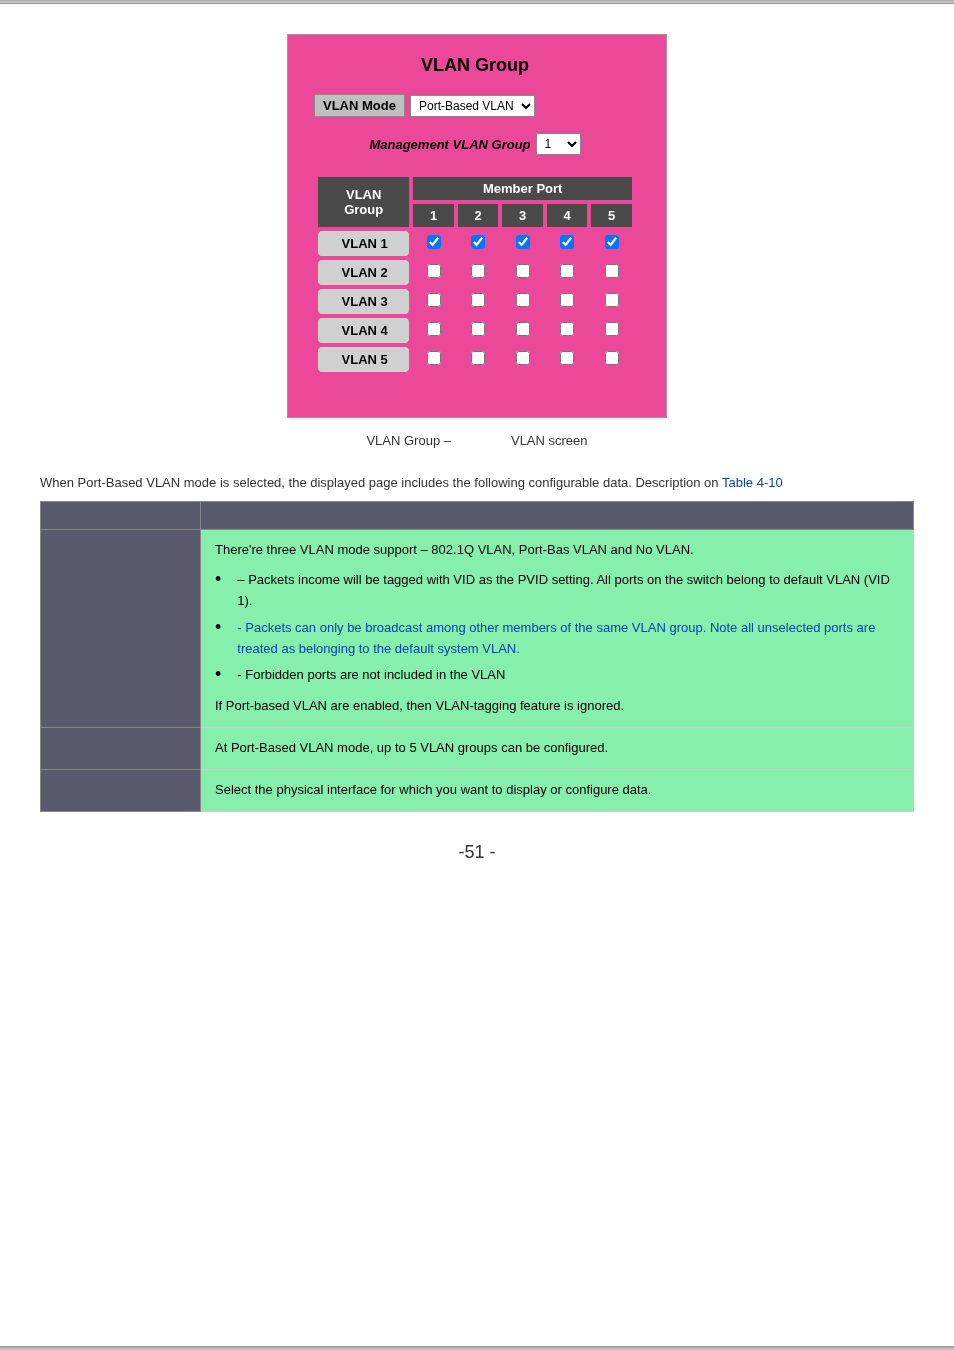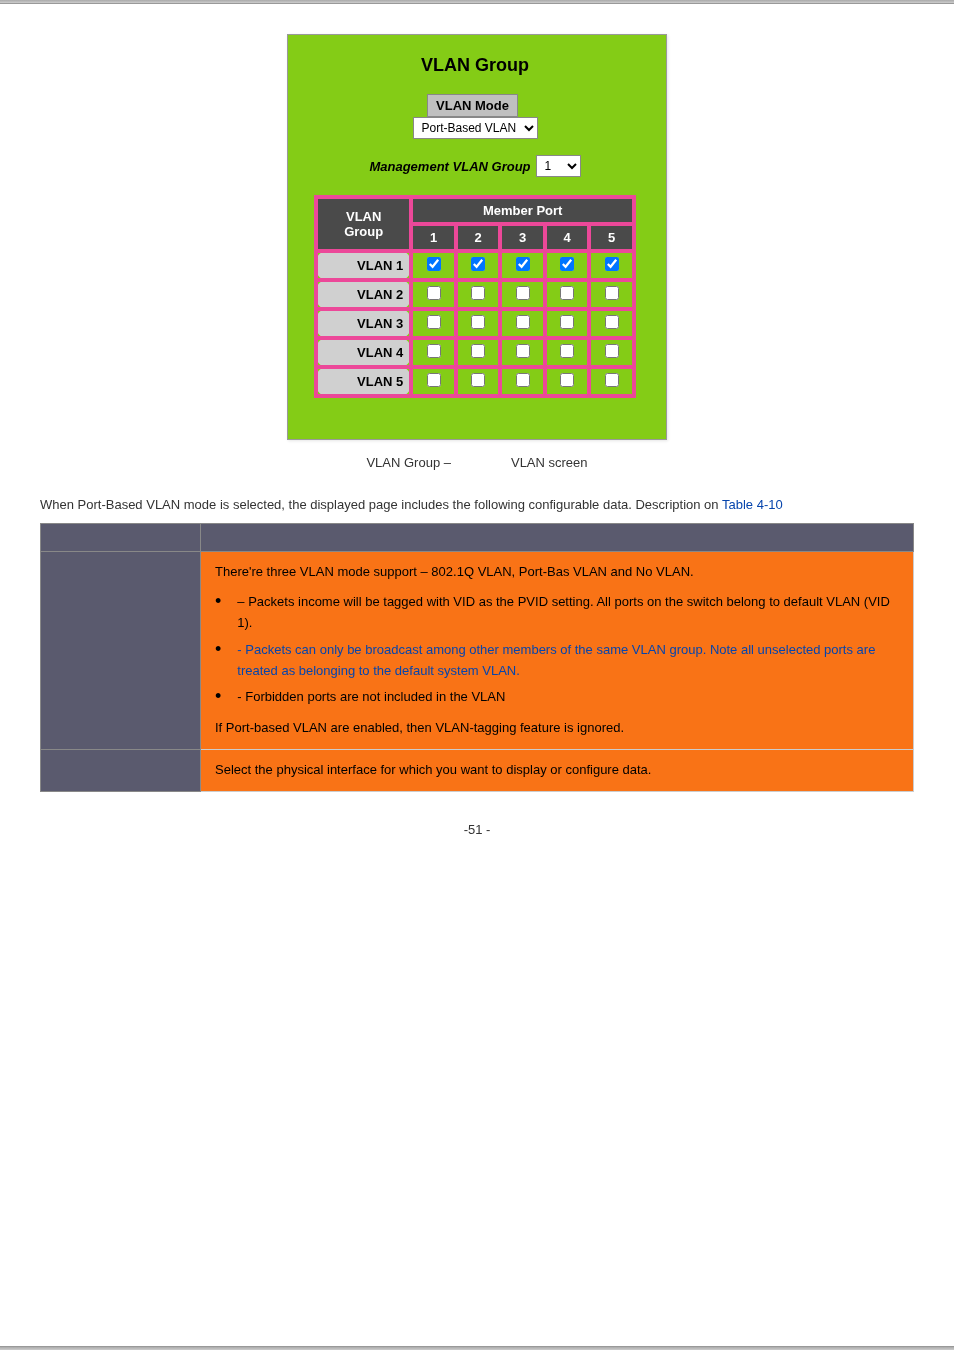--- a/index.html
+++ b/index.html
@@ -36,40 +36,38 @@
     
     .vlan-panel-wrapper {
       display: flex;
       flex-direction: column;
       align-items: center;
       margin-bottom: 15px;
     }
 
     .vlan-panel {
       border: 1px solid #999;
-      background: #84cc16;
+      background: #ec4899;
       padding: 20px 30px 25px 26px;
       width: 380px;
       box-shadow: 1px 1px 3px rgba(0,0,0,0.1);
     }
 
     .vlan-panel-title {
       text-align: center;
       font-size: 18px;
       font-weight: bold;
       margin-bottom: 18px;
       color: #000;
     }
 
     .vlan-mode-row {
       display: flex;
       align-items: center;
-      justify-content: center;
       margin-bottom: 16px;
-      flex-direction: column;
     }
 
     .vlan-mode-label {
       background: #c0c0c0;
       color: #000;
       font-weight: bold;
       font-size: 13px;
       padding: 3px 8px;
       border: 1px solid #888;
       margin-right: 5px;
@@ -133,21 +131,21 @@
 
     .vlan-table .col-header {
       background: #4a4a4a;
       color: #fff;
       font-weight: bold;
     }
 
     .vlan-table .vlan-name {
       background: #d0d0d0;
       font-weight: bold;
-      text-align: right;
+      text-align: center;
       padding-left: 8px;
       border-radius: 11px;
     }
 
     .vlan-table input[type="checkbox"] {
       width: 14px;
       height: 14px;
       cursor: pointer;
     }
 
@@ -204,21 +202,21 @@
       line-height: 1.6;
     }
 
     .info-table .col-left {
       width: 160px;
       background: #5a5a6e;
       border-color: #888;
     }
 
     .info-table .col-right {
-      background: #f97316;
+      background: #86efac;
     }
 
     .info-table .header-row td {
       background: #5a5a6e;
       height: 28px;
       border-color: #888;
     }
 
     .bullet-text {
       display: flex;
@@ -233,21 +231,21 @@
       flex-shrink: 0;
     }
 
     .highlight-blue {
       color: #0645ad;
     }
 
     
     .page-number {
       text-align: center;
-      font-size: 13px;
+      font-size: 18px;
       color: #333;
       margin-top: 30px;
       padding-bottom: 20px;
     }
 
     .table-caption {
       text-align: center;
       font-size: 13px;
       color: #333;
       margin-top: 8px;
@@ -379,20 +377,26 @@
             <span class="highlight-blue">- Packets can only be broadcast among other members of the same VLAN group. Note all unselected ports are treated as belonging to the default system VLAN.</span>
           </div>
           <div class="bullet-text" style="margin-top:6px;">
             <span class="bullet">•</span>
             <span>- Forbidden ports are not included in the VLAN</span>
           </div>
           <p style="margin-top:10px;">If Port-based VLAN are enabled, then VLAN-tagging feature is ignored.</p>
         </td>
       </tr>
 
+      <tr>
+        <td class="col-left"></td>
+        <td class="col-right">
+          <span>At Port-Based VLAN mode, up to 5 VLAN groups can be configured.</span>
+        </td>
+      </tr>
 
       <tr>
         <td class="col-left"></td>
         <td class="col-right">
           <span>Select the physical interface for which you want to display or configure data.</span>
         </td>
       </tr>
     </tbody>
   </table>
 

